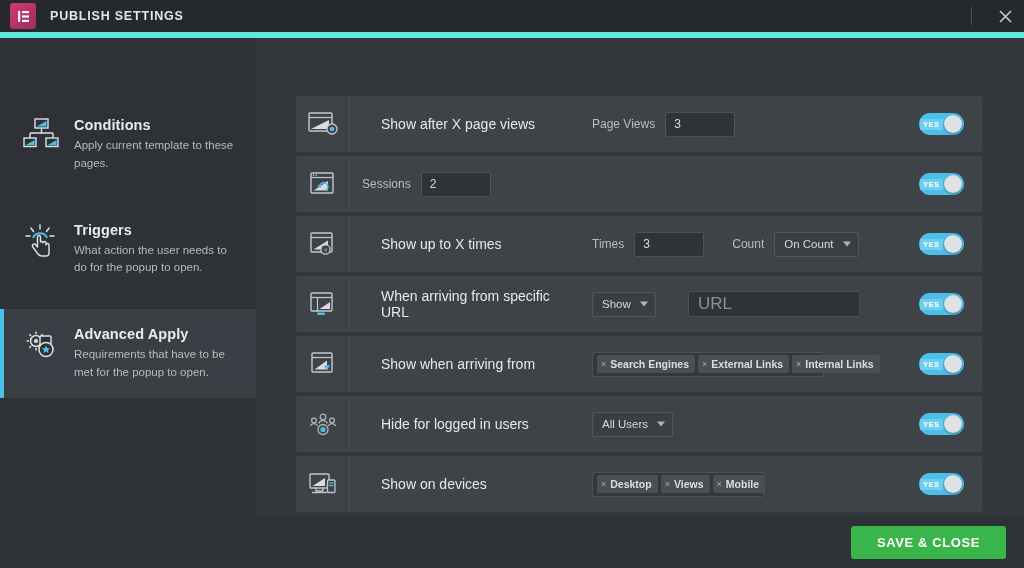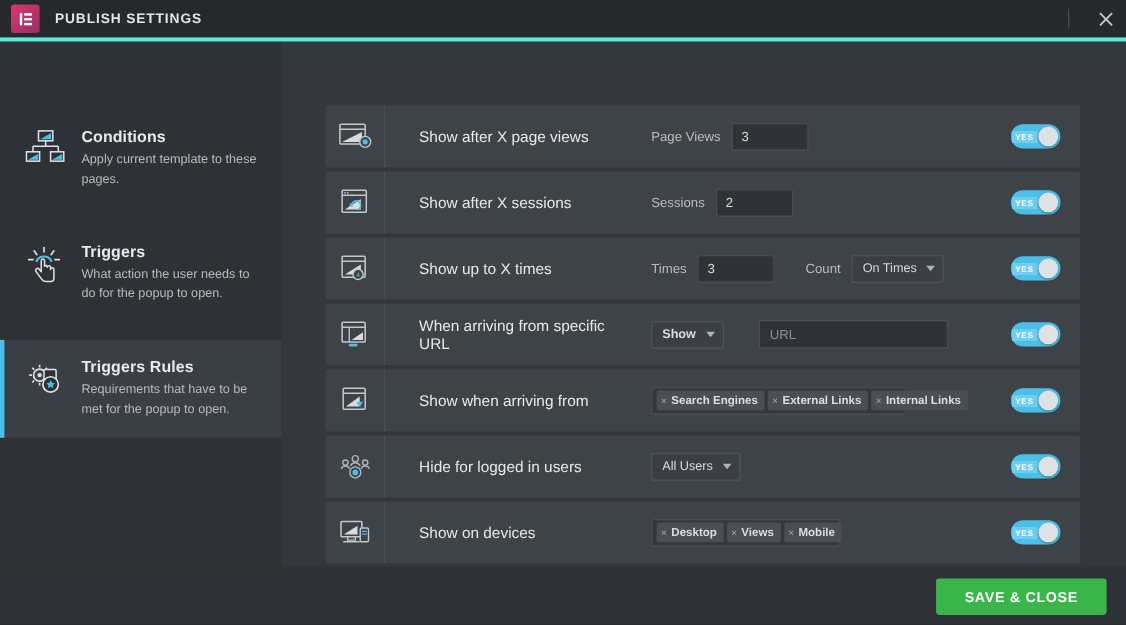--- a/index.html
+++ b/index.html
@@ -10,21 +10,21 @@
     overflow: hidden;
   }
   .app { position: relative; width: 1024px; height: 568px; display: flex; flex-direction: column; background: #26292c; }
 
   
   .header {
     height: 38px; min-height: 38px;
     background: #26292c;
     display: flex; align-items: center;
     padding: 0 0 0 10px;
-    border-bottom: 4px solid #5eead4;
+    border-bottom: 6px solid #5eead4;
   }
   .logo {
     width: 26px; height: 26px; border-radius: 3px;
     background: linear-gradient(135deg, #d13a6e 0%, #b8336a 50%, #9b2f63 100%);
     display: flex; align-items: center; justify-content: center;
   }
   .logo svg { display:block; }
   .header-title {
     margin-left: 14px;
     color: #e3e5e7;
@@ -104,21 +104,21 @@
     color: #b9bdc1; font-size: 12px;
     margin-right: 10px; white-space: nowrap;
   }
   .num-input {
     background: #2f3338; border: 1px solid #4d5258; border-radius: 2px;
     color: #d8dadd; font-size: 12px; font-family: "Liberation Sans", sans-serif;
     height: 25px; width: 70px; padding: 0 8px;
   }
   .text-input {
     background: #2f3338; border: 1px solid #4d5258; border-radius: 2px;
-    color: #d8dadd; font-size: 12px; font-family: "Liberation Sans", sans-serif;
+    color: #d8dadd; font-size: 17px; font-family: "Liberation Sans", sans-serif;
     height: 26px; width: 172px; padding: 0 9px;
   }
   .text-input::placeholder { color: #8a9095; }
   .select {
     position: relative;
     background: #3a3f45; border: 1px solid #52575d; border-radius: 2px;
     height: 25px; min-width: 68px;
     display: flex; align-items: center;
     padding: 0 24px 0 9px;
     color: #d8dadd; font-size: 11.5px; cursor: pointer; white-space: nowrap;
@@ -260,21 +260,21 @@
               <path d="M13 4.5 L13 7 M13 21 L13 23.5 M3.5 14 L6 14 M20 14 L22.5 14
                        M6.3 7.3 L8 9 M18 19 L19.7 20.7 M19.7 7.3 L18 9 M8 19 L6.3 20.7"></path>
             </g>
             <circle cx="13" cy="14" r="2" fill="#dfe2e5"></circle>
             <rect x="17" y="9" width="11" height="10" rx="1" fill="#2e3236" stroke="#dfe2e5" stroke-width="1.4"></rect>
             <circle cx="23" cy="22.5" r="7" fill="#2e3236" stroke="#dfe2e5" stroke-width="1.5"></circle>
             <path d="M23 18.5 L24.2 21 L27 21.3 L25 23.2 L25.5 26 L23 24.6 L20.5 26 L21 23.2 L19 21.3 L21.8 21 Z" fill="#4cbfe8"></path>
           </svg>
         </div>
         <div class="nav-text">
-          <div class="nav-title">Triggers Rules</div>
+          <div class="nav-title">Advanced Apply</div>
           <div class="nav-desc">Requirements that have to be met for the popup to open.</div>
         </div>
       </div>
 
       <div class="spacer-flex"></div>
     </div>
 
     <div class="main">
 
       <div class="rule-row">
@@ -303,21 +303,20 @@
           <svg width="30" height="26" viewBox="0 0 30 26">
             <rect x="3" y="2" width="22" height="20" rx="1" fill="none" stroke="#c3c7cb" stroke-width="1.4"></rect>
             <line x1="3" y1="6.5" x2="25" y2="6.5" stroke="#c3c7cb" stroke-width="1.2"></line>
             <circle cx="5.6" cy="4.3" r="0.8" fill="#c3c7cb"></circle>
             <circle cx="8.1" cy="4.3" r="0.8" fill="#c3c7cb"></circle>
             <path d="M5.5 19.5 L20 10 L20 19.5 Z" fill="#d9dcdf"></path>
             <path d="M12 16.5 A4 4 0 1 1 17 19.5" fill="none" stroke="#4cbfe8" stroke-width="1.6"></path>
             <path d="M11 13 L13 16.8 L9.2 16.8 Z" fill="#4cbfe8"></path>
           </svg>
         </div>
-        <div class="rule-label">Show after X sessions</div>
         <div class="rule-controls">
           <div class="ctl-label">Sessions</div>
           <input class="num-input" type="text" value="2" style="">
         </div>
         <div class="toggle">
           <span class="yes">YES</span>
           <span class="knob"></span>
         </div>
       </div>
 
@@ -330,21 +329,21 @@
             <circle cx="17.5" cy="18.5" r="4.6" fill="#3e4348" stroke="#c3c7cb" stroke-width="1.3"></circle>
             <text x="17.5" y="21" font-size="6" fill="#4cbfe8" text-anchor="middle" font-family="Liberation Sans, sans-serif">4</text>
           </svg>
         </div>
         <div class="rule-label">Show up to X times</div>
         <div class="rule-controls">
           <div class="ctl-label">Times</div>
           <input class="num-input" type="text" value="3" style="">
           <div class="ctl-label" style="margin-left:28px;">Count</div>
           <div class="select" style="min-width:74px;">
-            <span>On Times</span>
+            <span>On Count</span>
             <span class="caret"></span>
           </div>
         </div>
         <div class="toggle">
           <span class="yes">YES</span>
           <span class="knob"></span>
         </div>
       </div>
 
       <div class="rule-row">
@@ -352,21 +351,21 @@
           <svg width="30" height="26" viewBox="0 0 30 26">
             <rect x="3" y="2" width="21" height="18" rx="1" fill="none" stroke="#c3c7cb" stroke-width="1.4"></rect>
             <line x1="3" y1="6.5" x2="24" y2="6.5" stroke="#c3c7cb" stroke-width="1.2"></line>
             <line x1="9.5" y1="6.5" x2="9.5" y2="20" stroke="#c3c7cb" stroke-width="1.2"></line>
             <path d="M11.5 18 L22 11 L22 18 Z" fill="#d9dcdf"></path>
             <rect x="9" y="21.5" width="8" height="2.4" rx="1.2" fill="#4cbfe8"></rect>
           </svg>
         </div>
         <div class="rule-label">When arriving from specific URL</div>
         <div class="rule-controls">
-          <div class="select" style="min-width:64px;font-weight:bold;">
+          <div class="select" style="min-width:64px;">
             <span>Show</span>
             <span class="caret"></span>
           </div>
           <input class="text-input" style="margin-left: 32px;" type="text" placeholder="URL">
         </div>
         <div class="toggle">
           <span class="yes">YES</span>
           <span class="knob"></span>
         </div>
       </div>

